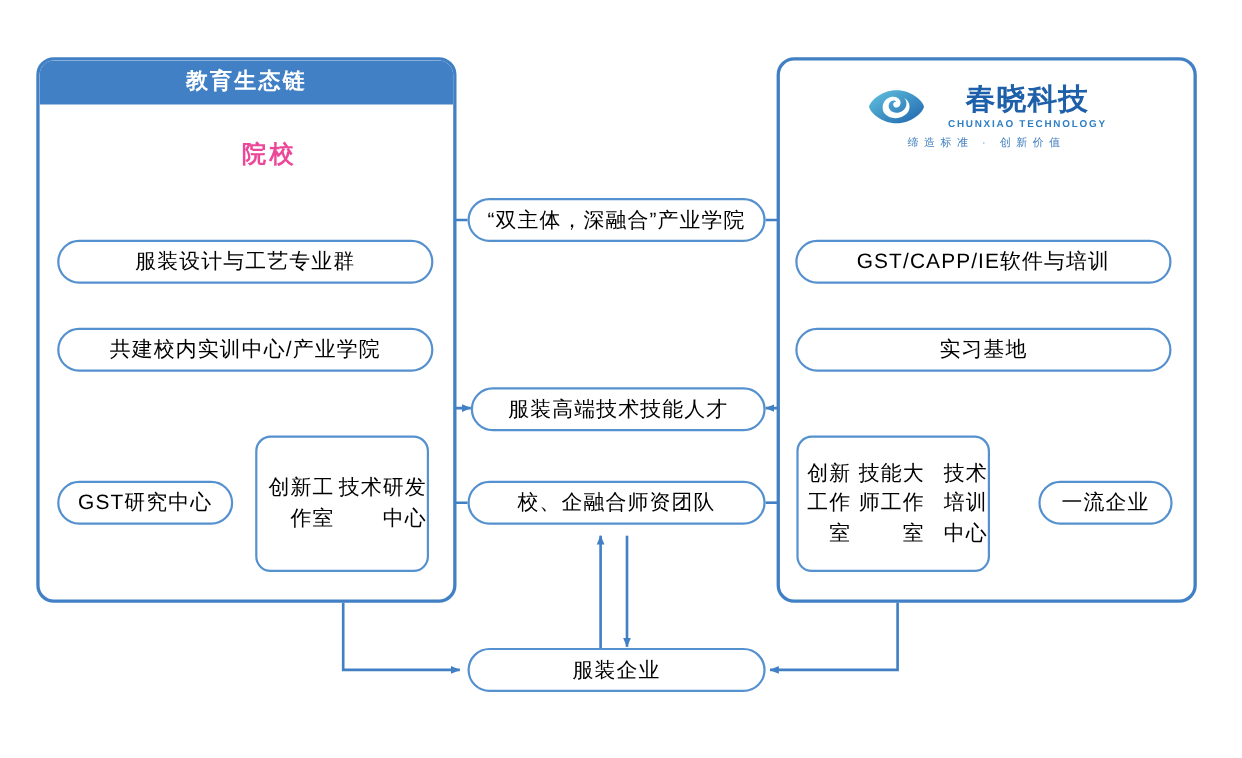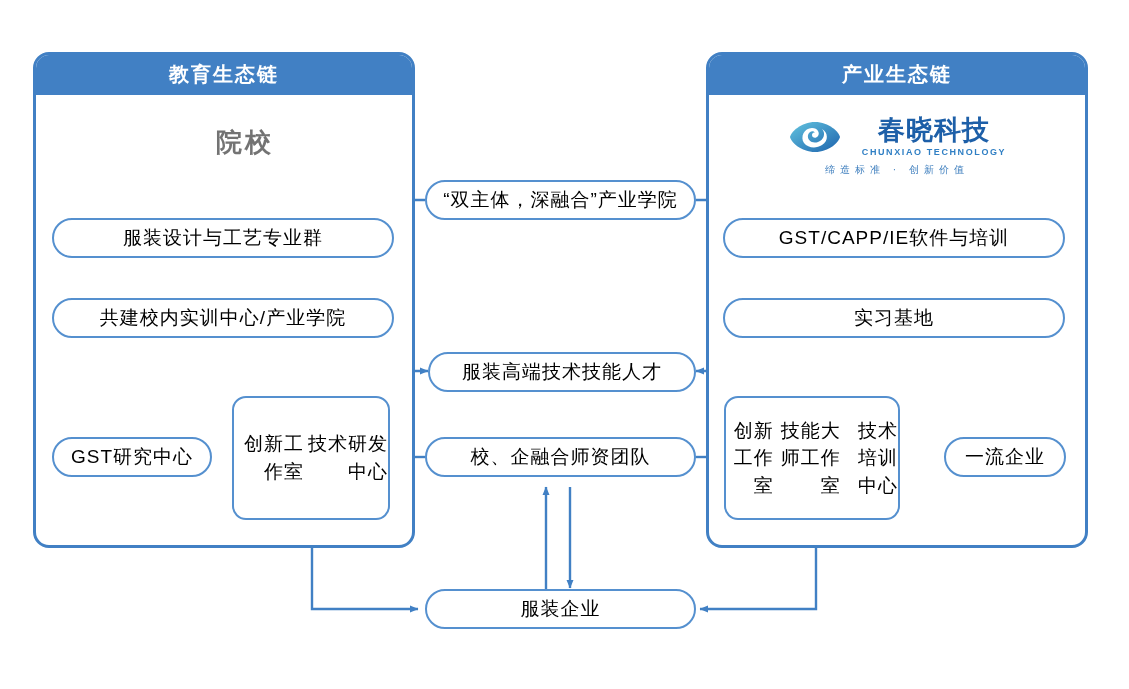--- a/index.html
+++ b/index.html
@@ -26,22 +26,22 @@
     font-weight:bold;
     letter-spacing:2px;
     text-align:center;
     line-height:38px;
     height:40px;
   }
   .panel-body{position:relative;height:calc(100% - 40px);}
 
   .panel-title{
     position:absolute;left:0;right:0;top:30px;
-    text-align:center;color:#737373;
-    font-size:26px;font-weight:bold;letter-spacing:3px;padding-left:42px;
+    text-align:center;color:#ec4899;
+    font-size:22px;font-weight:bold;letter-spacing:3px;padding-left:42px;
   }
 
   
   .node{
     position:absolute;box-sizing:border-box;
     border:2px solid #5590cf;
     background:#ffffff;
     color:#000000;
     display:flex;align-items:center;justify-content:center;
     text-align:right;
@@ -115,21 +115,20 @@
   </svg>
 
   <div class="panel" style="left:33px;top:52px;width:382px;height:496px;">
     <div class="panel-header">教育生态链</div>
     <div class="panel-body">
       <div class="panel-title">院校</div>
     </div>
   </div>
 
   <div class="panel" style="left:706px;top:52px;width:382px;height:496px;">
-    <div class="panel-header">产业生态链</div>
     <div class="panel-body">
       <div class="logo-wrap">
         <div class="logo-row">
           <svg width="54" height="36" viewBox="0 0 54 36">
             <defs>
               <linearGradient id="lg1" x1="0" y1="0" x2="1" y2="1">
                 <stop offset="0" stop-color="#63c4df"></stop>
                 <stop offset="1" stop-color="#1d63ad"></stop>
               </linearGradient>
             </defs>

